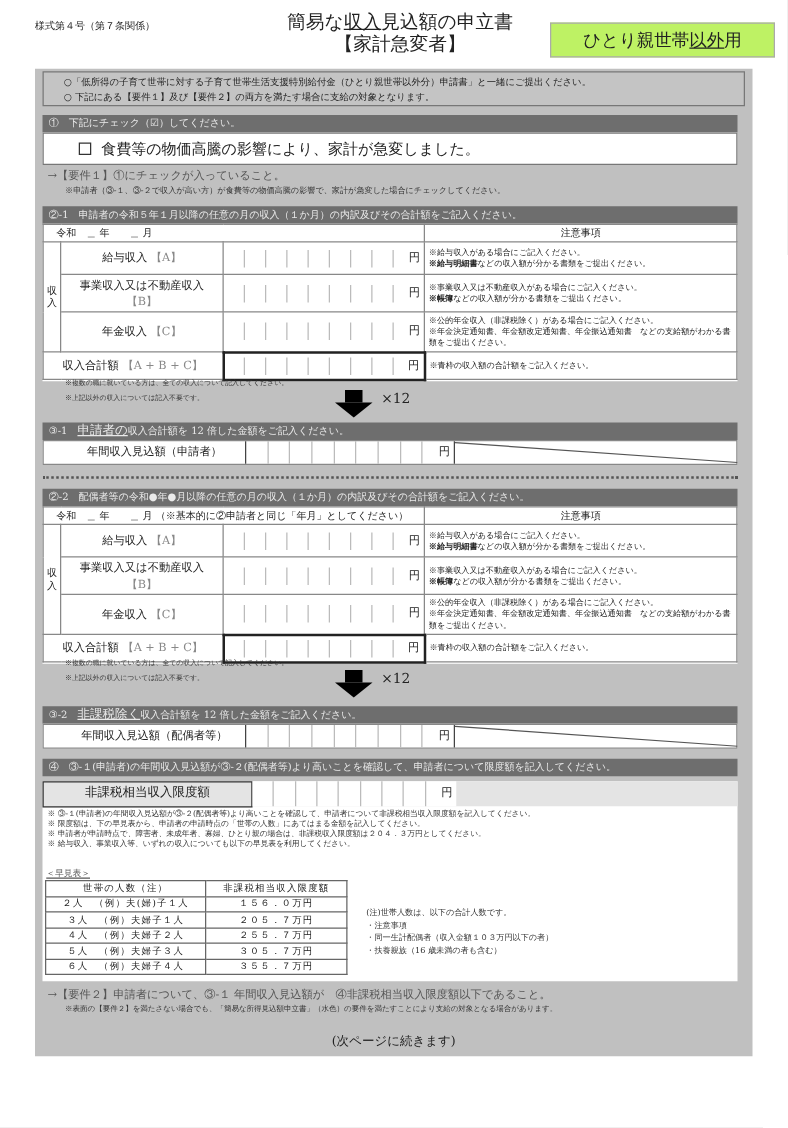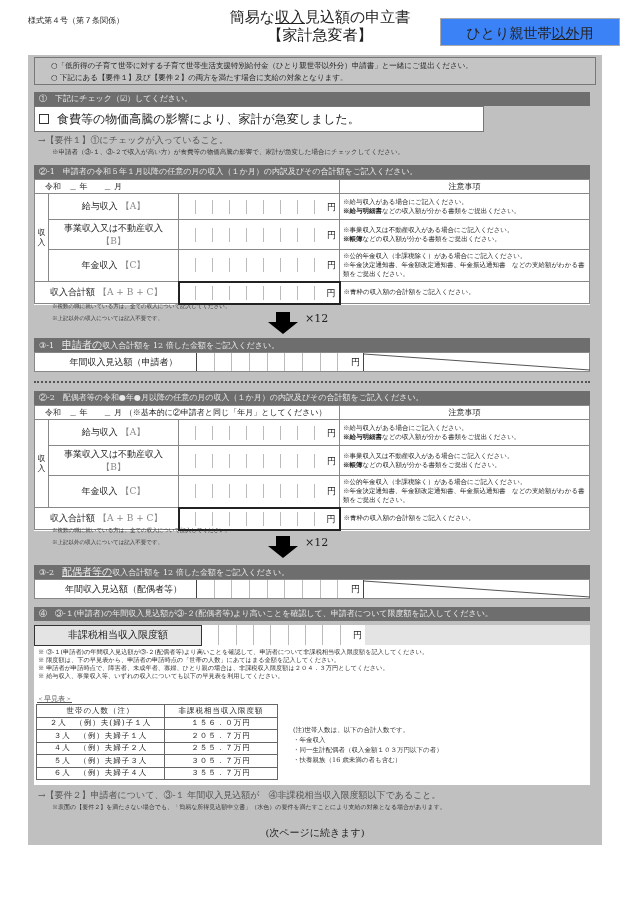--- a/index.html
+++ b/index.html
@@ -2,30 +2,30 @@
 <html><head>
 <meta charset="utf-8">
 <style>
   * { box-sizing: border-box; margin: 0; padding: 0; }
   html, body { width: 630px; height: 902px; background: #ffffff; overflow: hidden; }
   body { font-family: "DejaVu Serif", "Liberation Serif", serif; color: #222; position: relative; }
 
   .form-no { position: absolute; left: 28px; top: 15px; font-size: 8px; }
   .title { position: absolute; left: 200px; top: 8px; width: 240px; text-align: center; font-size: 15px; line-height: 18px; }
   .title .ul { text-decoration: underline; }
-  .tag { position: absolute; left: 440px; top: 18px; width: 180px; height: 28px; background: #3b82f6; border: 1px solid #aaa; text-align: center; font-size: 14px; line-height: 28px; }
+  .tag { position: absolute; left: 440px; top: 18px; width: 180px; height: 28px; background: #bef264; border: 1px solid #aaa; text-align: center; font-size: 14px; line-height: 28px; }
   .tag .ul { text-decoration: underline; }
 
   .frame { position: absolute; left: 28px; top: 55px; width: 574px; height: 790px; background: #c0c0c0; }
 
   .notice { position: absolute; left: 34px; top: 57px; width: 562px; height: 28px; border: 1px solid #777; background: #c4c4c4; font-size: 7.5px; line-height: 12px; padding: 2px 16px; }
 
   .bar { position: absolute; left: 34px; width: 556px; height: 14px; background: #6e6e6e; color: #eaeaea; font-size: 8px; line-height: 14px; padding-left: 5px; white-space: nowrap; overflow: hidden; }
   .bar .big { font-size: 10px; text-decoration: underline; }
-  .check-row { position: absolute; left: 34px; top: 106px; width: 450px; height: 26px; background: #fff; border: 1px solid #777; font-size: 12px; line-height: 24px; padding-left: 4px; }
+  .check-row { position: absolute; left: 34px; top: 106px; width: 556px; height: 26px; background: #fff; border: 1px solid #777; font-size: 12px; line-height: 24px; padding-left: 28px; }
   .check-row .cb { display: inline-block; width: 10px; height: 10px; border: 1px solid #333; vertical-align: -1px; margin-right: 8px; }
 
   .req { position: absolute; left: 38px; font-size: 9px; color: #555; }
   .req-note { position: absolute; left: 52px; font-size: 6.5px; color: #333; }
 
   table.income { position: absolute; left: 34px; width: 556px; border-collapse: collapse; background: #fff; font-size: 9px; }
   table.income td { border: 1px solid #888; }
   .hdr td { height: 14px; font-size: 8px; }
   .era { padding-left: 10px; }
   .side { width: 14px; text-align: center; font-size: 8px; line-height: 10px; }
@@ -306,21 +306,21 @@
 </tbody>
   </table>
 <div class="footnote" style="top:527px;">※複数の職に就いている方は、全ての収入について記入してください。</div>
 <div class="footnote" style="top:539px;">※上記以外の収入については記入不要です。</div>
 <div class="arrow" style="left:268px; top:536px;">
     <div class="shaft"></div>
     <div class="head"></div>
   </div>
 <div class="times" style="left:305px; top:536px;">×12</div>
 
-<div class="bar" style="top:565px;"><span>③-2　</span><span class="big">配偶者等の</span><span>収入合計額を 12 倍した金額をご記入ください。</span></div>
+<div class="bar" style="top:565px;"><span>③-2　</span><span class="big">非課税除く</span><span>収入合計額を 12 倍した金額をご記入ください。</span></div>
 <div class="annual" style="top:579px;">
   <div class="lbl2">年間収入見込額（配偶者等）</div>
   <div class="g">
       <div class="cells">
         <span></span>
         <span></span>
         <span></span>
         <span></span>
         <span></span>
         <span></span>
@@ -384,20 +384,20 @@
       </tr>
   <tr>
         <td>６人　（例）夫婦子４人</td>
         <td>３５５．７万円</td>
       </tr>
 </tbody>
   </table>
 
 <div class="household">
   <div>(注)世帯人数は、以下の合計人数です。</div>
-  <div>・年金収入</div>
+  <div>・注意事項</div>
   <div>・同一生計配偶者（収入金額１０３万円以下の者）</div>
   <div>・扶養親族（16 歳未満の者も含む）</div>
 </div>
 
 <div class="req2">→【要件２】申請者について、③-１ 年間収入見込額が　④非課税相当収入限度額以下であること。</div>
 <div class="req2-note">※表面の【要件２】を満たさない場合でも、「簡易な所得見込額申立書」（水色）の要件を満たすことにより支給の対象となる場合があります。</div>
 <div class="cont">(次ページに続きます)</div>
 
 </body></html>

